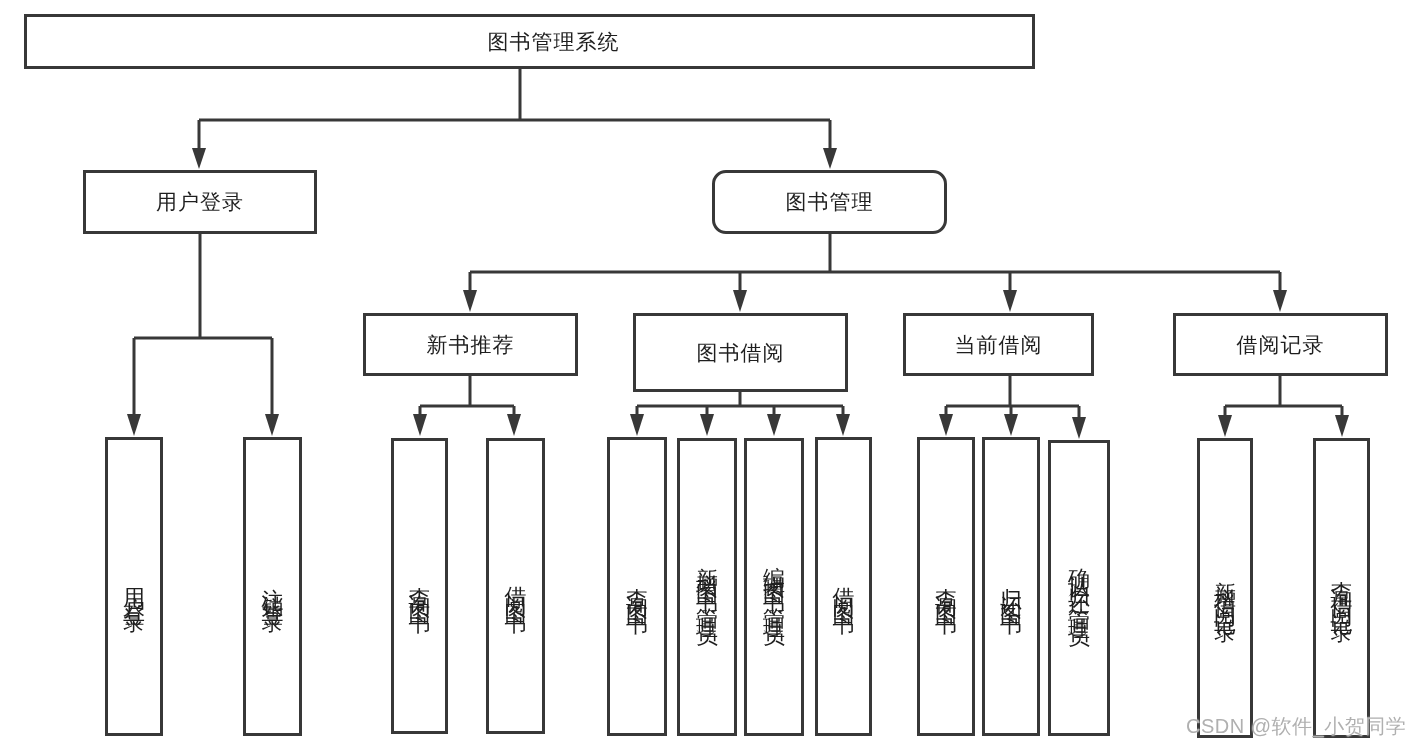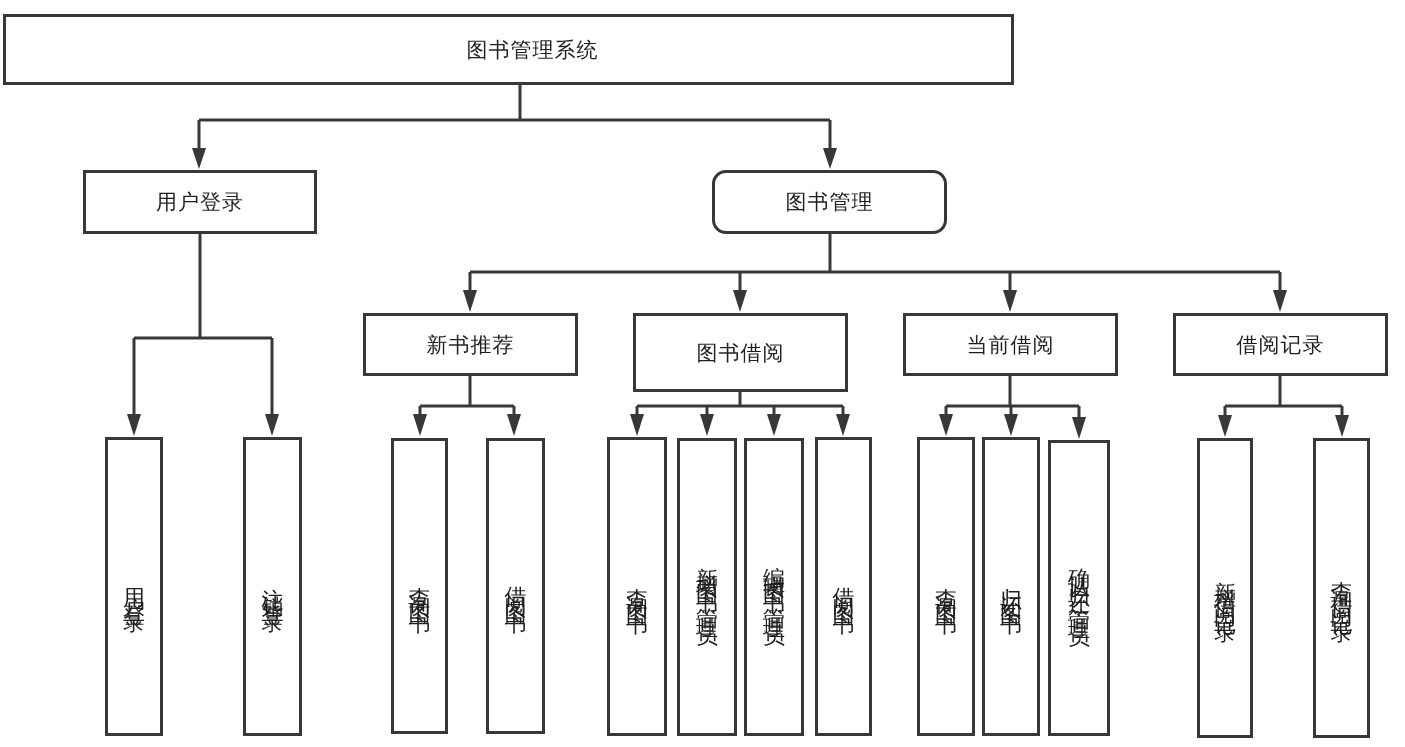--- a/index.html
+++ b/index.html
@@ -63,28 +63,28 @@
     <path d="M1010,375 V406 M946,406 H1079 M946,406 V416 M1011,406 V416 M1079,406 V418"></path>
     <polygon points="939,414 953,414 946,436"></polygon>
     <polygon points="1004,414 1018,414 1011,436"></polygon>
     <polygon points="1072,417 1086,417 1079,439"></polygon>
 
     <path d="M1280,375 V406 M1225,406 H1342 M1225,406 V416 M1342,406 V416"></path>
     <polygon points="1218,415 1232,415 1225,437"></polygon>
     <polygon points="1335,415 1349,415 1342,437"></polygon>
   </svg>
 
-  <div class="box" style="left:3px;top:14px;width:1011px;height:71px;padding-left:48px;">图书管理系统</div>
+  <div class="box" style="left:24px;top:14px;width:1011px;height:55px;padding-left:48px;">图书管理系统</div>
 
   <div class="box" style="left:83px;top:170px;width:234px;height:64px;">用户登录</div>
   <div class="box" style="left:712px;top:170px;width:235px;height:64px;border-radius:14px;">图书管理</div>
 
   <div class="box" style="left:363px;top:313px;width:215px;height:63px;">新书推荐</div>
   <div class="box" style="left:633px;top:313px;width:215px;height:79px;">图书借阅</div>
-  <div class="box" style="left:903px;top:313px;width:215px;height:63px;">当前借阅</div>
+  <div class="box" style="left:903px;top:313px;width:191px;height:63px;">当前借阅</div>
   <div class="box" style="left:1173px;top:313px;width:215px;height:63px;">借阅记录</div>
 
   <div class="vbox" style="left:105px;top:437px;width:58px;height:299px;">
     <span class="vtext">用户登录</span>
   </div>
   <div class="vbox" style="left:243px;top:437px;width:59px;height:299px;">
     <span class="vtext">注销登录</span>
   </div>
 
   <div class="vbox" style="left:391px;top:438px;width:57px;height:296px;">
@@ -117,13 +117,14 @@
     <span class="vtext">确认归还（管理员）</span>
   </div>
 
   <div class="vbox" style="left:1197px;top:438px;width:56px;height:300px;">
     <span class="vtext">新增借阅记录</span>
   </div>
   <div class="vbox" style="left:1313px;top:438px;width:57px;height:300px;">
     <span class="vtext">查询借阅记录</span>
   </div>
 
+  <div class="watermark">CSDN @软件_小贺同学</div>
 </div>
 
 </body></html>

